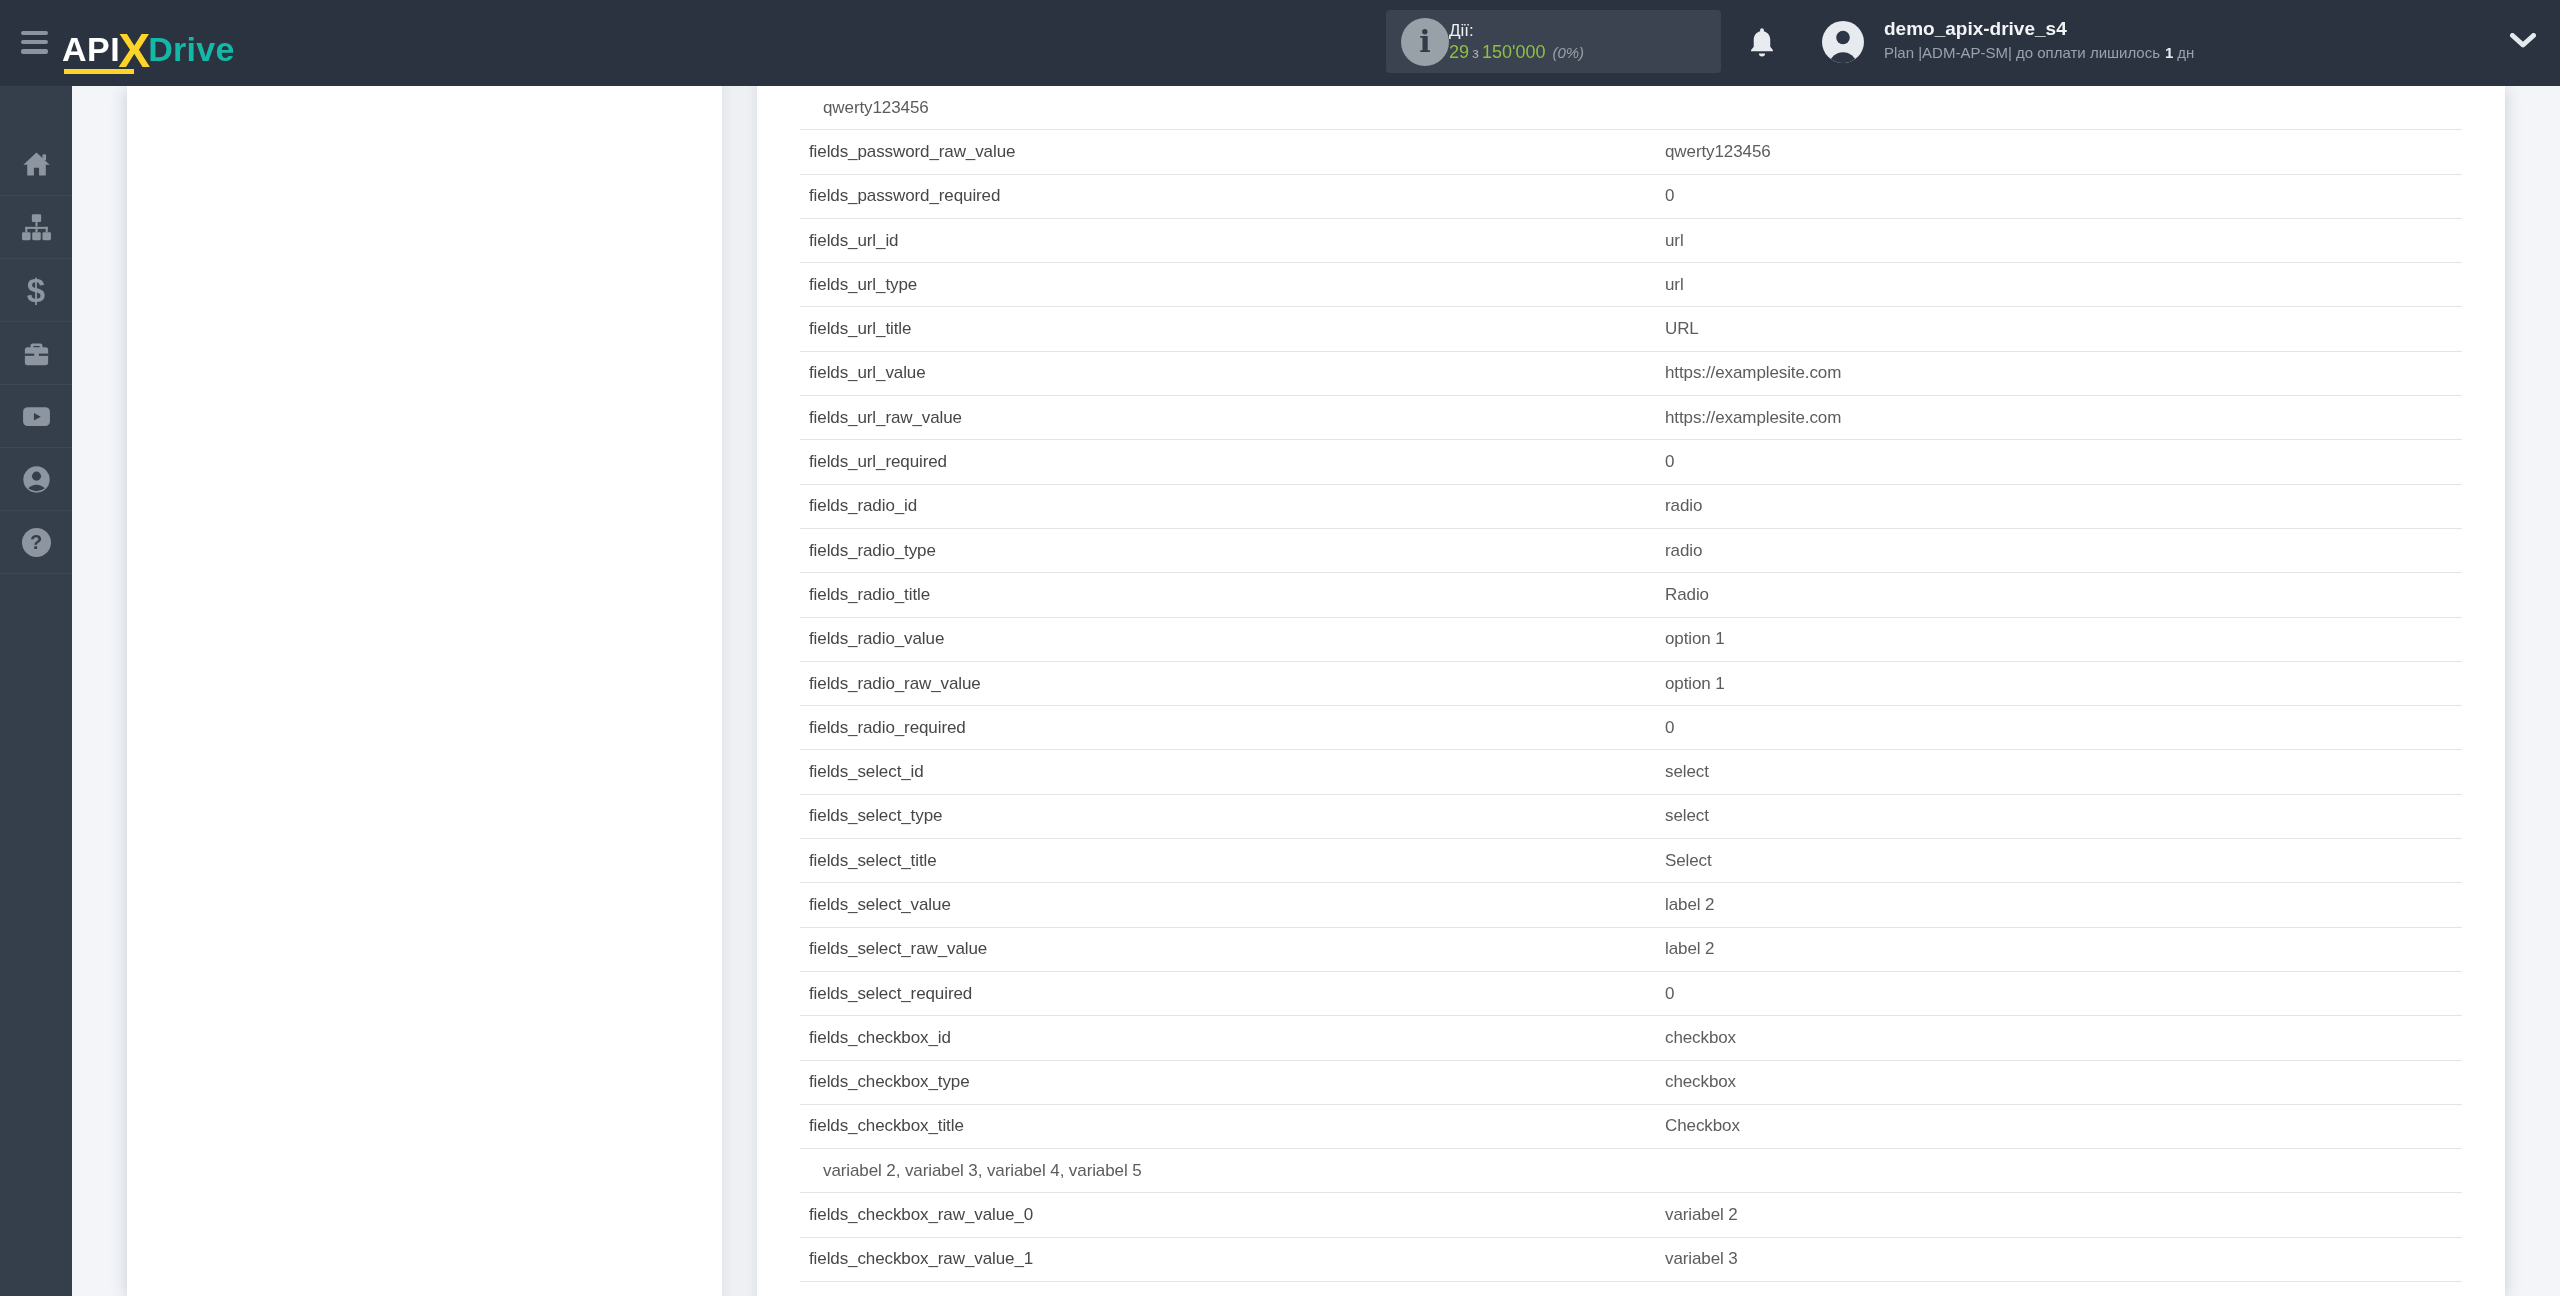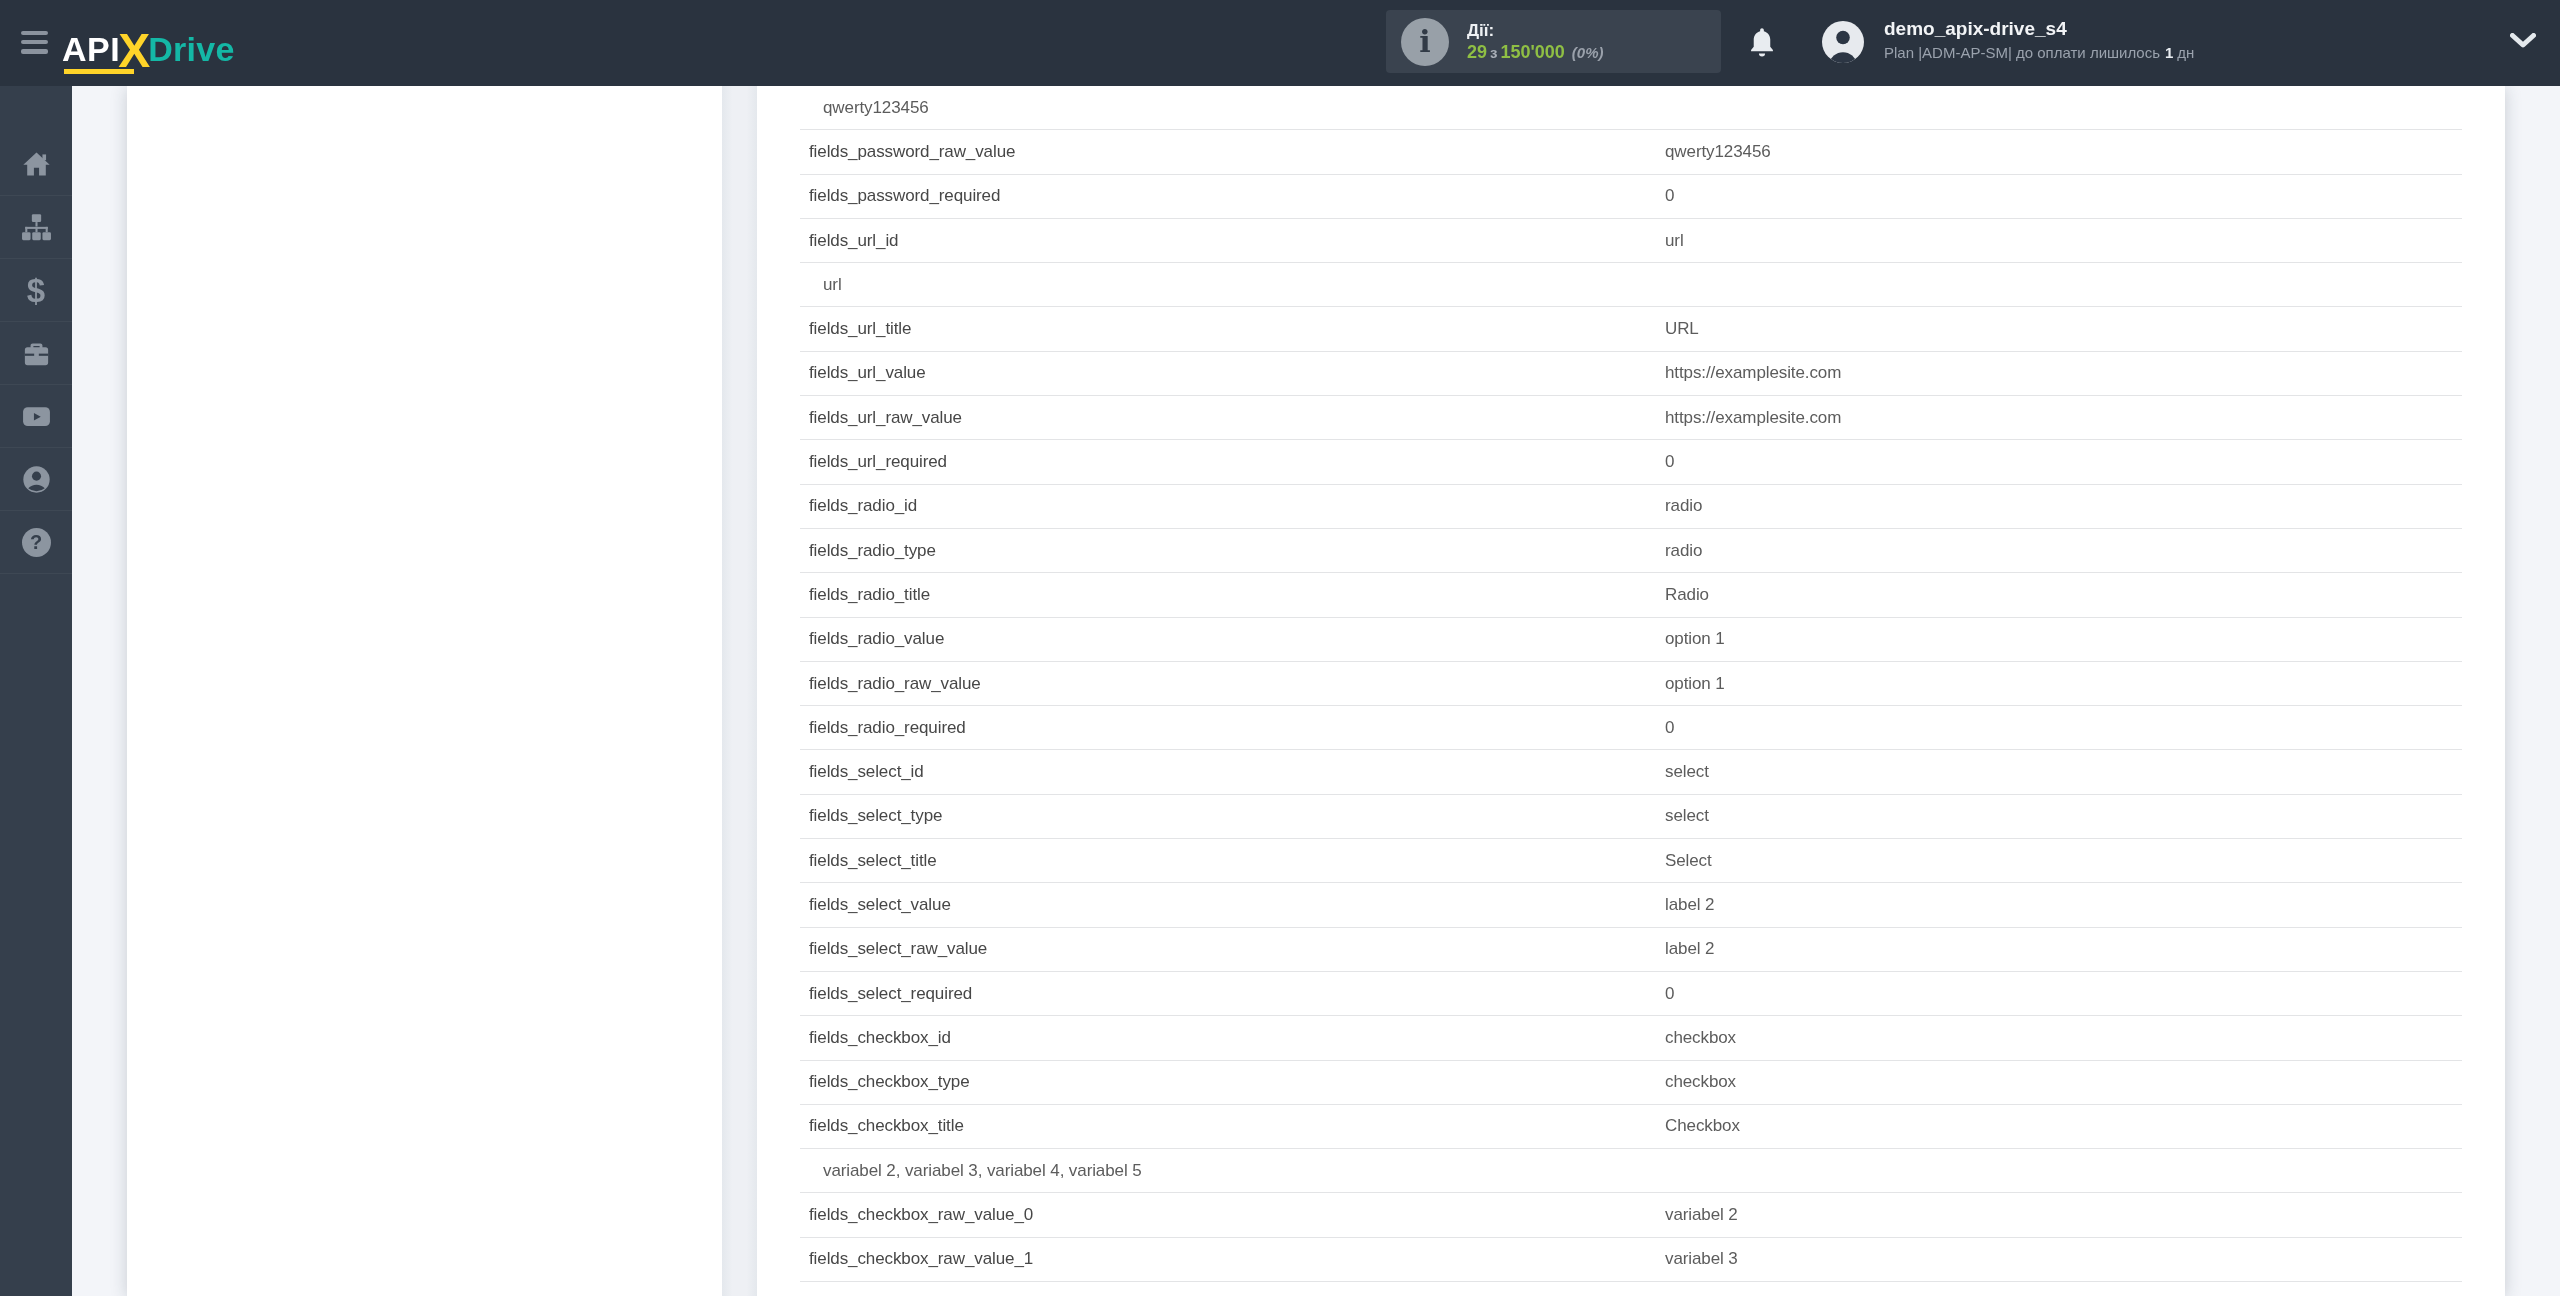--- a/index.html
+++ b/index.html
@@ -13,21 +13,21 @@
   .logo{position:absolute;left:62px;top:0;height:97px;display:flex;align-items:center;}
   .logo-api{position:relative;font-size:34px;font-weight:700;color:#ffffff;letter-spacing:.5px;line-height:1;}
   .logo-api::after{content:"";position:absolute;left:2px;right:-14px;bottom:-8px;height:5px;background:#ffd429;}
   .logo-x{font-size:48px;font-weight:700;color:#ffd429;line-height:1;margin:0 -2px;transform:translateY(2px);}
   .logo-drive{font-size:34px;font-weight:600;color:#14b8a6;letter-spacing:.3px;line-height:1;}
 
   .counter{position:absolute;left:1386px;top:10px;width:335px;height:63px;background:#3a434f;border-radius:4px;display:flex;align-items:center;cursor:pointer;}
   .info-circle{width:48px;height:48px;border-radius:50%;background:#98a0a8;margin-left:15px;flex:none;
                display:flex;align-items:center;justify-content:center;
                font-family:"DejaVu Serif",serif;font-weight:700;font-size:30px;color:#323b47;line-height:1;}
-  .counter-text{margin-left:18px;font-weight:bold;}
+  .counter-text{}
   .counter-line1{font-size:17px;color:#eef1f4;line-height:21px;}
   .counter-line2{font-size:18px;line-height:22px;white-space:nowrap;}
   .counter-line2 .num{color:#8fbf44;}
   .counter-line2 .of{color:#a9afb8;font-size:15px;padding:0 3px;}
   .counter-line2 .pct{color:#9aa1ab;font-style:italic;font-size:15px;margin-left:7px;}
 
   .bell{position:absolute;left:1746px;top:26px;width:32px;height:36px;cursor:pointer;}
   .avatar{position:absolute;left:1822px;top:21px;width:42px;height:42px;cursor:pointer;}
   .userinfo{position:absolute;left:1884px;top:17px;cursor:pointer;}
   .user-name{font-size:19px;font-weight:600;color:#f2f4f6;line-height:24px;}
@@ -189,20 +189,21 @@
     <div class="tkey">fields_password_required</div>
     <div class="tval">0</div>
   </div>
 
   <div class="trow">
     <div class="tkey">fields_url_id</div>
     <div class="tval">url</div>
   </div>
 
   <div class="trow">
+    <div class="tkey">fields_url_type</div>
     <div class="tval">url</div>
   </div>
 
   <div class="trow">
     <div class="tkey">fields_url_title</div>
     <div class="tval">URL</div>
   </div>
 
   <div class="trow">
     <div class="tkey">fields_url_value</div>

